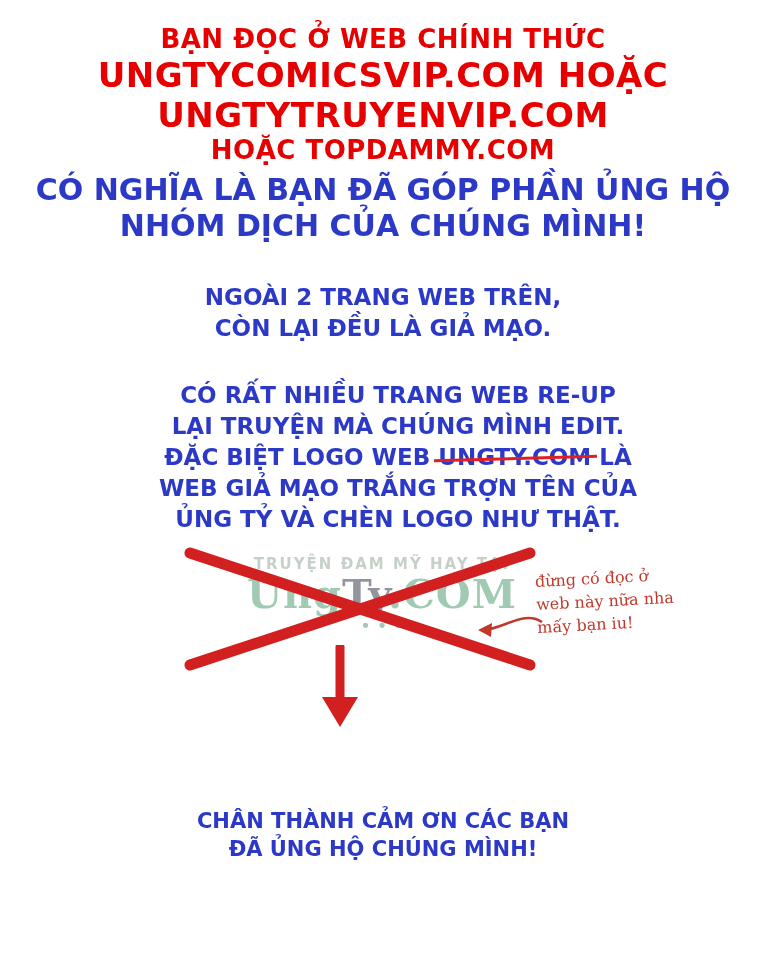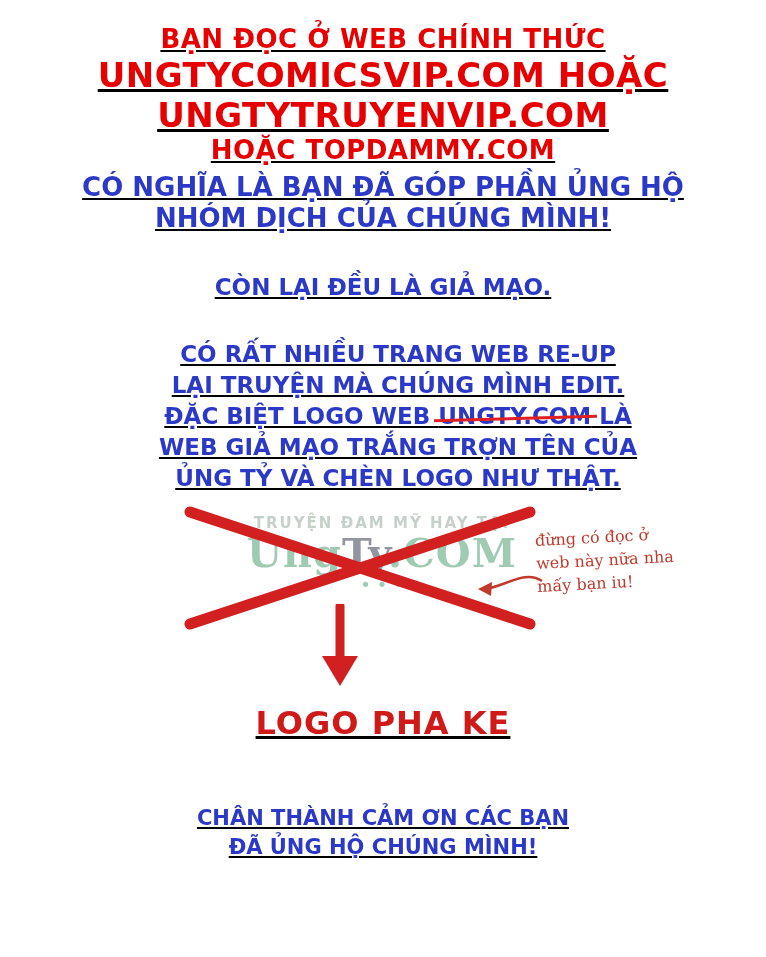--- a/index.html
+++ b/index.html
@@ -12,21 +12,20 @@
     background: #ffffff;
     font-family: "Liberation Sans", sans-serif;
     overflow: hidden;
     position: relative;
   }
   .page {
     position: relative;
     width: 766px;
     height: 957px;
     background: #ffffff;
-    text-decoration: underline;
   }
 
   
   .notice-red {
     text-align: center;
     color: #e60000;
     font-family: "DejaVu Sans", sans-serif;
     font-weight: bold;
     letter-spacing: 0.5px;
     padding-top: 24px;
@@ -35,21 +34,21 @@
   .notice-red .l1 { font-size: 26px; }
   .notice-red .l2 { font-size: 34px; }
   .notice-red .l3 { font-size: 26px; }
 
   
   .notice-blue {
     text-align: center;
     color: #2b39c6;
     font-family: "DejaVu Sans", sans-serif;
     font-weight: bold;
-    font-size: 26px;
+    font-size: 30px;
     line-height: 1.2;
     margin-top: 6px;
   }
 
   
   .para {
     text-align: center;
     color: #2b39c6;
     font-family: "DejaVu Sans", sans-serif;
     font-weight: bold;
@@ -170,20 +169,21 @@
     <div class="l2">UNGTYCOMICSVIP.COM HOẶC UNGTYTRUYENVIP.COM</div>
     <div class="l3">HOẶC TOPDAMMY.COM</div>
   </div>
 
   <div class="notice-blue">
     <div>CÓ NGHĨA LÀ BẠN ĐÃ GÓP PHẦN ỦNG HỘ</div>
     <div>NHÓM DỊCH CỦA CHÚNG MÌNH!</div>
   </div>
 
   <div class="para p1">
+    <div>NGOÀI 2 TRANG WEB TRÊN,</div>
     <div>CÒN LẠI ĐỀU LÀ GIẢ MẠO.</div>
   </div>
 
   <div class="para p2">
     <div>CÓ RẤT NHIỀU TRANG WEB RE-UP</div>
     <div>LẠI TRUYỆN MÀ CHÚNG MÌNH EDIT.</div>
     <div>
       <span>ĐẶC BIỆT LOGO WEB </span><span class="strike">UNGTY.COM</span><span> LÀ</span>
     </div>
     <div>WEB GIẢ MẠO TRẮNG TRỢN TÊN CỦA</div>
@@ -216,20 +216,19 @@
     </svg>
 
     <div class="handnote">
       <div>đừng có đọc ở</div>
       <div>web này nữa nha</div>
       <div>mấy bạn iu!</div>
     </div>
 
   </div>
 
-  <div class="logo-fake-label">LOGO PHA KE</div>
 
   <div class="thanks">
     <div>CHÂN THÀNH CẢM ƠN CÁC BẠN</div>
     <div>ĐÃ ỦNG HỘ CHÚNG MÌNH!</div>
   </div>
 
 </div>
 
 </body></html>

